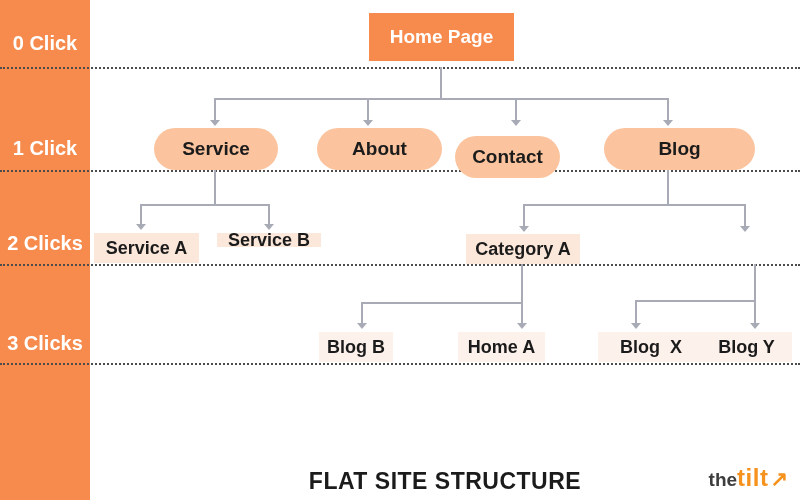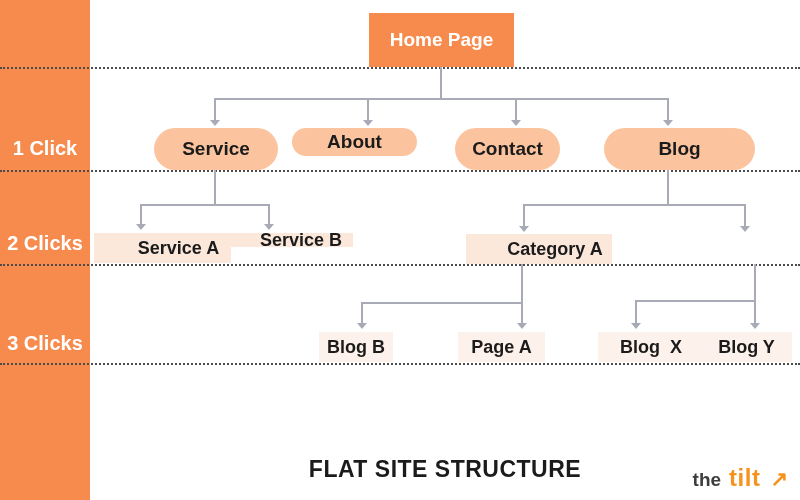--- a/index.html
+++ b/index.html
@@ -8,49 +8,50 @@
   .sidebar{position:absolute;left:0;top:0;width:90px;height:500px;background:var(--sidebar);}
   .row-label{position:absolute;left:0;width:90px;text-align:center;color:#fff;
              font-weight:bold;font-size:20px;white-space:pre;}
 
   .dotline{position:absolute;left:0;right:0;height:0;border-top:2px dotted var(--dotline);}
 
   .node{position:absolute;display:flex;align-items:center;justify-content:center;
         font-weight:bold;color:var(--text-dark);white-space:pre;}
   .lvl0{background:var(--level0-box);color:#fff;font-size:19px;}
   .lvl1{background:var(--level1-box);font-size:19px;border-radius:21px;}
-  .lvl2{background:var(--level2-box);font-size:18px;padding-left:32px;}
+  .lvl2{background:var(--level2-box);font-size:18px;}
   .lvl3{background:var(--level3-box);font-size:18px;}
 
   .cline{position:absolute;background:var(--connector);}
   .drop{position:absolute;width:2px;background:var(--connector);}
   .drop::after{content:'';position:absolute;left:-4px;bottom:-6px;width:0;height:0;
                border-left:5px solid transparent;border-right:5px solid transparent;
                border-top:6px solid var(--connector);}
 
-  .title{position:absolute;left:90px;right:0;top:456px;text-align:center;
+  .title{position:absolute;left:90px;right:0;top:468px;text-align:center;
          font-size:23px;font-weight:bold;letter-spacing:.5px;color:var(--text-dark);}
 
-  .logo{position:absolute;right:12px;top:464px;display:flex;align-items:baseline;gap:8px;}
+  .logo{position:absolute;right:12px;top:464px;display:flex;align-items:baseline;}
   .logo .the{font-size:19px;font-weight:bold;color:var(--logo-dark);}
   .logo .tilt{font-size:24px;font-weight:bold;color:var(--logo-orange);letter-spacing:.5px;}
   .logo .arrow{font-size:21px;font-weight:bold;color:var(--logo-orange);margin-left:2px;}
 </style>
 </head>
 <body>
 
 <div class="canvas">
 
   <div class="sidebar"></div>
 
   <div class="dotline" style="top:67px"></div>
   <div class="dotline" style="top:170px"></div>
   <div class="dotline" style="top:264px"></div>
   <div class="dotline" style="top:363px"></div>
 
+  <div class="row-label" style="top:32px">0 Click</div>
   <div class="row-label" style="top:137px">1 Click</div>
   <div class="row-label" style="top:232px">2 Clicks</div>
   <div class="row-label" style="top:332px">3 Clicks</div>
 
   <div class="cline" style="left:440px;top:67px;width:2px;height:32px"></div>
   <div class="cline" style="left:214px;top:98px;width:455px;height:2px"></div>
   <div class="drop" style="left:214px;top:100px;height:20px"></div>
   <div class="drop" style="left:367px;top:100px;height:20px"></div>
   <div class="drop" style="left:515px;top:100px;height:20px"></div>
   <div class="drop" style="left:667px;top:100px;height:20px"></div>
@@ -68,33 +69,33 @@
   <div class="cline" style="left:521px;top:264px;width:2px;height:40px"></div>
   <div class="cline" style="left:361px;top:302px;width:162px;height:2px"></div>
   <div class="drop" style="left:361px;top:304px;height:19px"></div>
   <div class="drop" style="left:521px;top:304px;height:19px"></div>
 
   <div class="cline" style="left:754px;top:264px;width:2px;height:38px"></div>
   <div class="cline" style="left:635px;top:300px;width:121px;height:2px"></div>
   <div class="drop" style="left:635px;top:302px;height:21px"></div>
   <div class="drop" style="left:754px;top:302px;height:21px"></div>
 
-  <div class="node lvl0" style="left:369px;top:13px;width:145px;height:54px">Home Page</div>
+  <div class="node lvl0" style="left:369px;top:13px;width:145px;height:48px">Home Page</div>
 
   <div class="node lvl1" style="left:154px;top:128px;width:124px;height:42px">Service</div>
-  <div class="node lvl1" style="left:292px;top:128px;width:125px;height:28px">About</div>
-  <div class="node lvl1" style="left:455px;top:128px;width:105px;height:42px">Contact</div>
+  <div class="node lvl1" style="left:317px;top:128px;width:125px;height:42px">About</div>
+  <div class="node lvl1" style="left:455px;top:136px;width:105px;height:42px">Contact</div>
   <div class="node lvl1" style="left:604px;top:128px;width:151px;height:42px">Blog</div>
 
   <div class="node lvl2" style="left:94px;top:233px;width:105px;height:30px">Service A</div>
   <div class="node lvl2" style="left:217px;top:233px;width:104px;height:14px">Service B</div>
   <div class="node lvl2" style="left:466px;top:234px;width:114px;height:30px">Category A</div>
 
   <div class="node lvl3" style="left:319px;top:332px;width:74px;height:30px">Blog B</div>
-  <div class="node lvl3" style="left:458px;top:332px;width:87px;height:30px">Page A</div>
+  <div class="node lvl3" style="left:458px;top:332px;width:87px;height:30px">Home A</div>
   <div class="node lvl3" style="left:598px;top:332px;width:106px;height:30px">Blog  X</div>
   <div class="node lvl3" style="left:701px;top:332px;width:91px;height:30px">Blog Y</div>
 
   <div class="title">FLAT SITE STRUCTURE</div>
 
   <div class="logo">
     <span class="the">the</span>
       <span class="tilt">tilt</span>
       <span class="arrow">↗</span>
   </div>

